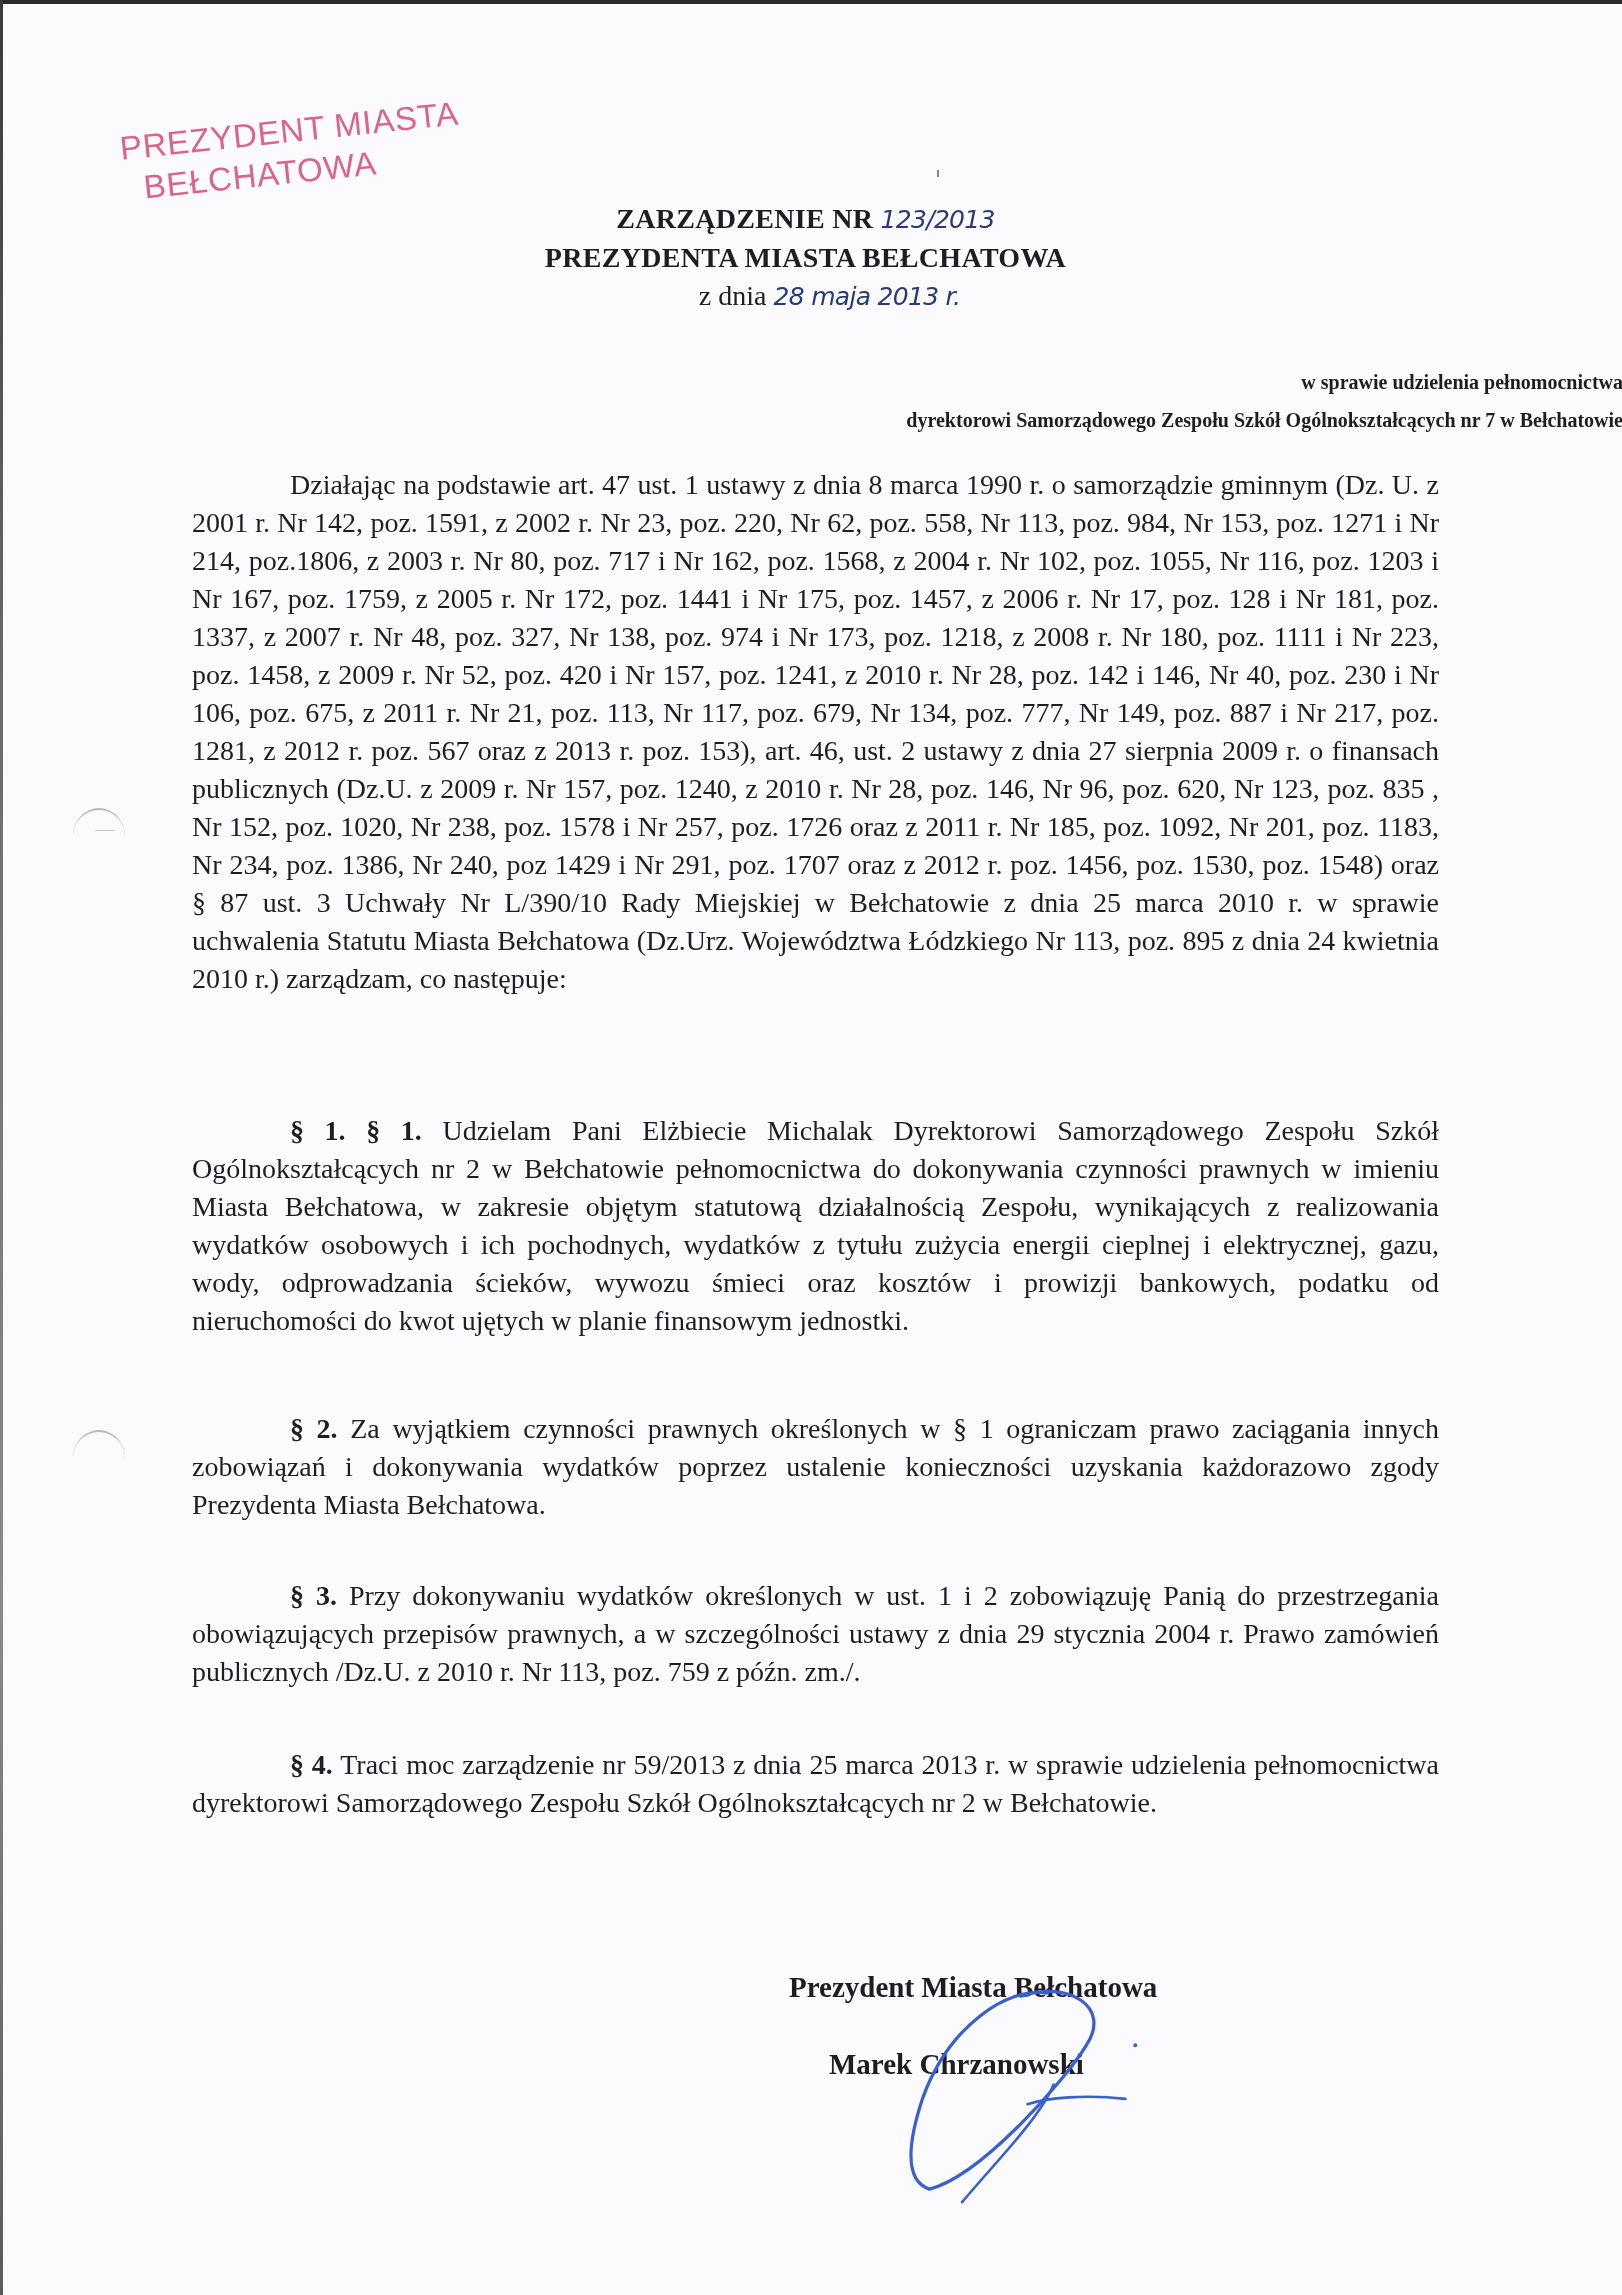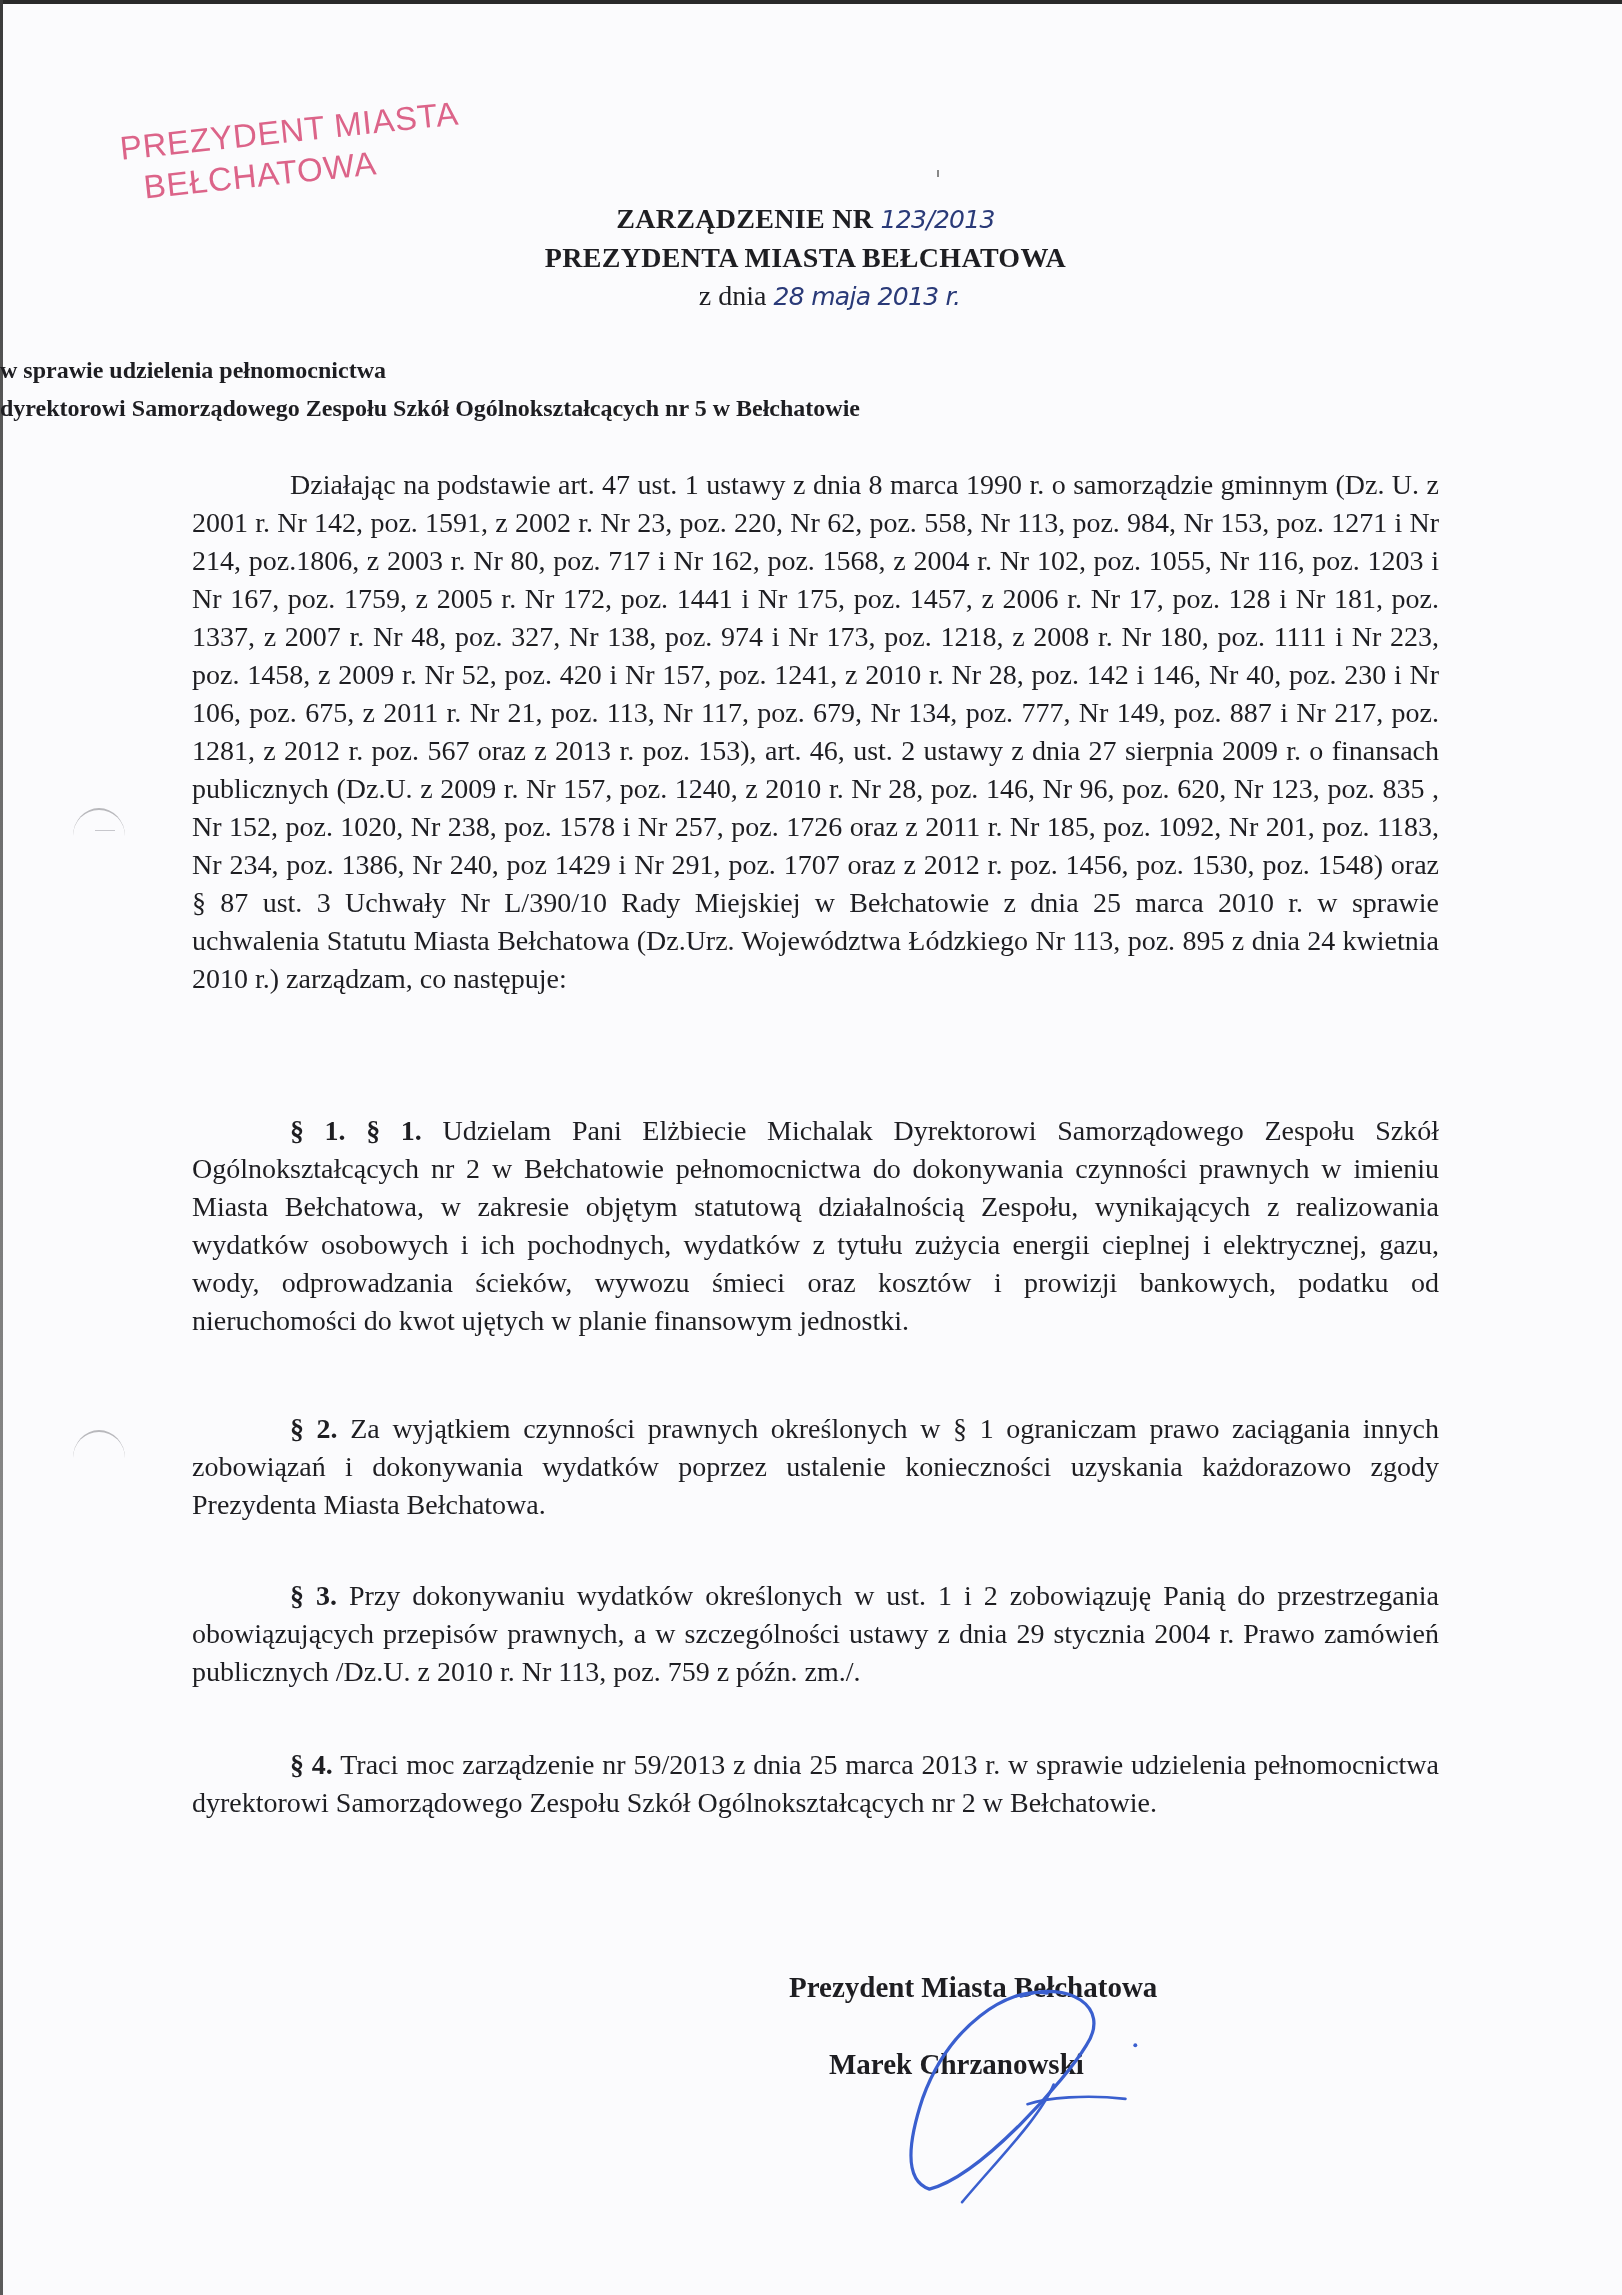--- a/index.html
+++ b/index.html
@@ -46,22 +46,22 @@
       font-weight: bold; font-size: 28px; line-height: 38px;
       letter-spacing: 0.3px;
     }
     .hand {
       font-family: "DejaVu Sans", sans-serif; font-weight: normal;
       color: #2a3a78; font-style: italic; font-size: 25px;
       letter-spacing: -0.7px;
     }
     .date-line { font-size: 28px; line-height: 38px; padding-left: 48px; }
     .subject {
-      position: absolute; left: 0; right: 0; top: 351px;
-      text-align: left; font-weight: bold; font-size: 24px; line-height: 38px;
+      position: absolute; left: 0; right: 0; top: 363px;
+      text-align: right; font-weight: bold; font-size: 20px; line-height: 38px;
     }
     .body-text {
       position: absolute; left: 192px; width: 1247px;
       font-size: 28px; line-height: 38px;
       text-align: justify;
     }
     .body-text p { margin: 0; text-indent: 98px; }
     .body-text b { font-weight: bold; }
     #preamble { top: 466px; }
     #par1 { top: 1112px; }
@@ -101,21 +101,21 @@
     <span>ZARZĄDZENIE NR </span><span class="hand">123/2013</span>
   </div>
   <div class="title-line">PREZYDENTA MIASTA BEŁCHATOWA</div>
   <div class="date-line">
     <span>z dnia </span><span class="hand">28 maja 2013 r.</span>
   </div>
 </div>
 
 <div class="subject">
   <div>w sprawie udzielenia pełnomocnictwa</div>
-  <div>dyrektorowi Samorządowego Zespołu Szkół Ogólnokształcących nr 5 w Bełchatowie</div>
+  <div>dyrektorowi Samorządowego Zespołu Szkół Ogólnokształcących nr 7 w Bełchatowie</div>
 </div>
 
 <div class="body-text" id="preamble">
   <p>Działając na podstawie art. 47 ust. 1 ustawy z dnia 8 marca 1990 r. o samorządzie gminnym (Dz. U. z 2001 r. Nr 142, poz. 1591, z 2002 r. Nr 23, poz. 220, Nr 62, poz. 558, Nr 113, poz. 984, Nr 153, poz. 1271 i Nr 214, poz.1806, z 2003 r. Nr 80, poz. 717 i Nr 162, poz. 1568, z 2004 r. Nr 102, poz. 1055, Nr 116, poz. 1203 i Nr 167, poz. 1759, z 2005 r. Nr 172, poz. 1441 i Nr 175, poz. 1457, z 2006 r. Nr 17, poz. 128 i Nr 181, poz. 1337, z 2007 r. Nr 48, poz. 327, Nr 138, poz. 974 i Nr 173, poz. 1218, z 2008 r. Nr 180, poz. 1111 i Nr 223, poz. 1458, z 2009 r. Nr 52, poz. 420 i Nr 157, poz. 1241, z 2010 r. Nr 28, poz. 142 i 146, Nr 40, poz. 230 i Nr 106, poz. 675, z 2011 r. Nr 21, poz. 113, Nr 117, poz. 679, Nr 134, poz. 777, Nr 149, poz. 887 i Nr 217, poz. 1281, z 2012 r. poz. 567 oraz z 2013 r. poz. 153), art. 46, ust. 2 ustawy z dnia 27 sierpnia 2009 r. o finansach publicznych (Dz.U. z 2009 r. Nr 157, poz. 1240, z 2010 r. Nr 28, poz. 146, Nr 96, poz. 620, Nr 123, poz. 835 , Nr 152, poz. 1020, Nr 238, poz. 1578 i Nr 257, poz. 1726 oraz z 2011 r. Nr 185, poz. 1092, Nr 201, poz. 1183, Nr 234, poz. 1386, Nr 240, poz 1429 i Nr 291, poz. 1707 oraz z 2012 r. poz. 1456, poz. 1530, poz. 1548) oraz § 87 ust. 3 Uchwały Nr L/390/10 Rady Miejskiej w Bełchatowie z dnia 25 marca 2010 r. w sprawie uchwalenia Statutu Miasta Bełchatowa (Dz.Urz. Województwa Łódzkiego Nr 113, poz. 895 z dnia 24 kwietnia 2010 r.) zarządzam, co następuje:</p>
 </div>
 
 <div class="body-text" id="par1">
   <p><b>§ 1. § 1.</b><span> Udzielam Pani Elżbiecie Michalak Dyrektorowi Samorządowego Zespołu Szkół Ogólnokształcących nr 2 w Bełchatowie pełnomocnictwa do dokonywania czynności prawnych w imieniu Miasta Bełchatowa, w zakresie objętym statutową działalnością Zespołu, wynikających z realizowania wydatków osobowych i ich pochodnych, wydatków z tytułu zużycia energii cieplnej i elektrycznej, gazu, wody, odprowadzania ścieków, wywozu śmieci oraz kosztów i prowizji bankowych, podatku od nieruchomości do kwot ujętych w planie finansowym jednostki.</span></p>
 </div>
 

